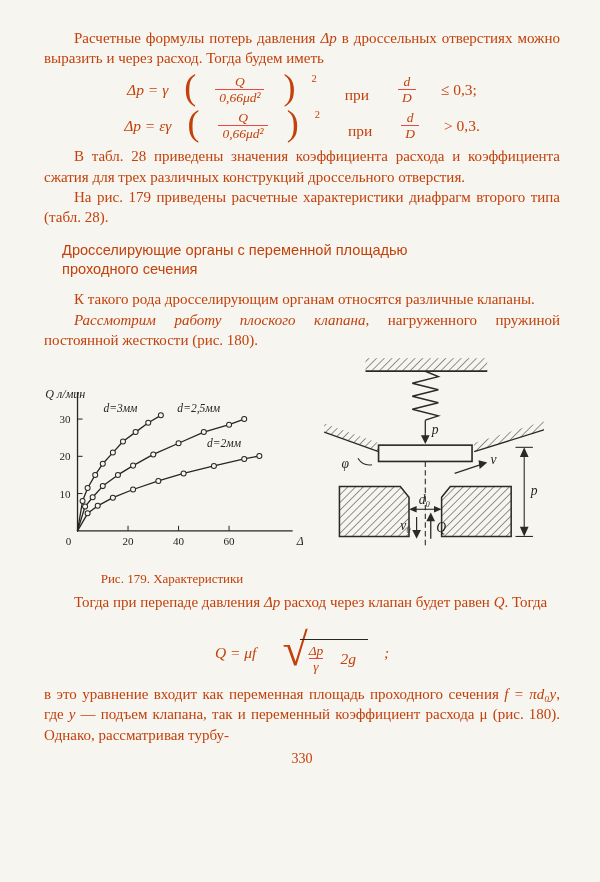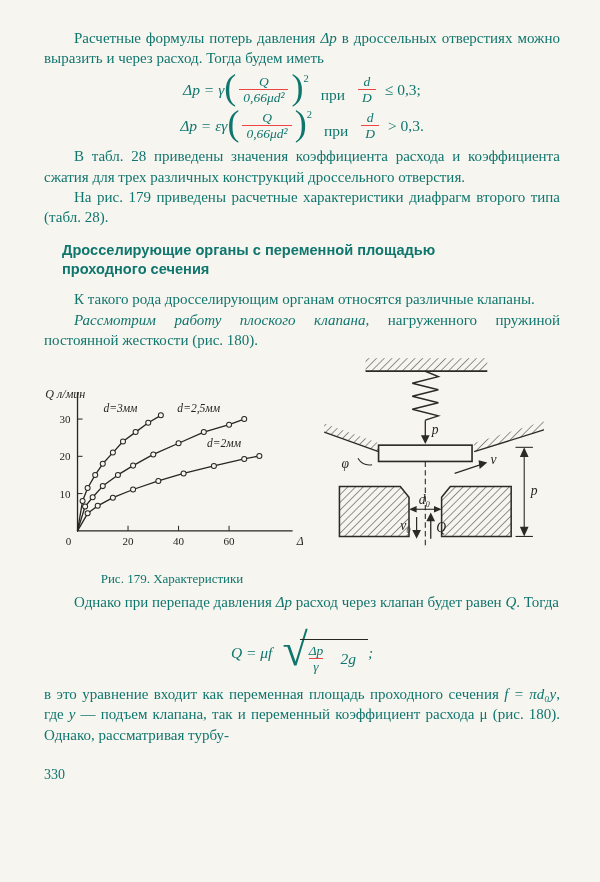--- a/index.html
+++ b/index.html
@@ -1,65 +1,65 @@
 <!DOCTYPE html>
 <html><head>
 <meta charset="utf-8">
 <style>
   * { margin:0; padding:0; box-sizing:border-box; }
   html,body { background:#cfcdc6; }
   .page {
     width:600px; height:882px; margin:0 auto; position:relative; overflow:hidden;
-    background:#f7f5ef; color:#0f766e;
+    background:#f7f5ef; color:#c2410c;
     font-family:"Liberation Serif","DejaVu Serif",serif;
     font-size:15px; line-height:1.36;
     padding:28px 40px 12px 44px;
   }
   p.body { text-align:justify; }
   p.indent { text-indent:30px; }
   .it { font-style:italic; }
 
   
   .math-row { display:flex; justify-content:center; align-items:center;
-              font-style:italic; font-size:15.5px; margin:5px 0; }
+              font-style:italic; font-size:15.5px; margin:5px 0;gap:16px; }
   .frac { display:inline-flex; flex-direction:column; align-items:center;
           line-height:1.12; font-size:13.5px; margin:0 3px; }
   .frac .num { padding:0 4px; }
   .frac .den { border-top:1px solid #ef4444; padding:0 4px; }
   .paren { font-style:normal; font-size:36px; font-weight:400; line-height:0.85;
            transform:translateY(-2px); }
   .pow { font-size:10.5px; font-style:normal; align-self:flex-start; transform:translateY(-2px); }
   .upright { font-style:normal; margin:10px 10px 0 12px; }
   .rel { margin-left:6px; font-style:normal; }
   .sqrt-wrap { display:inline-flex; align-items:center; margin-left:10px; }
   .sqrt-sign { font-style:normal; font-size:46px; line-height:1; transform:translateY(-3px); }
   .sqrt-content { border-top:1.4px solid #272621; display:inline-flex; align-items:center;
                   gap:10px; padding:3px 12px 0 2px; margin-left:-8px; transform:translateY(4px); }
   .f3 { margin:18px 0 8px 0; }
 
   
-  .heading { font-family:"Liberation Sans","DejaVu Sans",sans-serif; font-weight:bold;
+  .heading { font-family:"Liberation Sans","DejaVu Sans",sans-serif; font-weight:normal;
              font-size:14.6px; line-height:1.35; margin:13px 0 9px 18px; max-width:400px; }
 
   
   .figures { display:flex; align-items:flex-start; margin:6px 0 4px -8px; }
   .figcol { display:flex; flex-direction:column; align-items:center; }
   .figcol.chartcol { width:272px; padding-top:16px; }
   .figcol.valvecol { width:252px; }
   .caption { font-size:13px; text-align:center; line-height:1.25; margin-top:3px; }
 
   
   .tick { font-size:11px; font-family:"Liberation Serif","DejaVu Serif",serif; fill:#272621; }
   .axlabel { font-size:12px; font-style:italic; font-family:"Liberation Serif","DejaVu Serif",serif; fill:#272621; }
   .serieslabel { font-size:11.5px; font-style:italic; font-family:"Liberation Serif","DejaVu Serif",serif; fill:#272621; }
   .dlabel { font-size:12.5px; font-style:italic; font-family:"Liberation Serif","DejaVu Serif",serif; fill:#272621; }
   svg .ln { stroke:#2b2a26; fill:none; }
   svg .solid { fill:#2b2a26; stroke:none; }
 
-  .pagenum { margin-top:20px; font-size:14px; }
+  .pagenum { margin-top:4px; font-size:14px;text-align:center; }
 </style>
 </head>
 <body>
 
 <div class="page">
 
   <p class="body indent"><span>Расчетные формулы потерь давления </span><span class="it">Δp</span><span> в дроссельных отверстиях можно выразить и через расход. Тогда будем иметь</span></p>
 
   <div class="math-row">
     <span class="it">Δp = γ</span>
@@ -217,21 +217,21 @@
         <polygon class="solid" points="194,93 202,93 198,84"></polygon>
         <polygon class="solid" points="194,157 202,157 198,166"></polygon>
         <line class="ln" x1="190" y1="84" x2="206" y2="84" stroke-width="1"></line>
         <line class="ln" x1="190" y1="166" x2="206" y2="166" stroke-width="1"></line>
         <text class="dlabel" x="204" y="128">p</text>
       </svg>
     </div>
 
   </div>
 
-  <p class="body indent"><span>Однако при перепаде давления </span><span class="it">Δp</span><span> расход через клапан будет равен </span><span class="it">Q</span><span>. Тогда</span></p>
+  <p class="body indent"><span>Тогда при перепаде давления </span><span class="it">Δp</span><span> расход через клапан будет равен </span><span class="it">Q</span><span>. Тогда</span></p>
 
   <div class="math-row f3">
     <span class="it">Q = μf</span>
     <span class="sqrt-wrap">
       <span class="sqrt-sign">√</span>
       <span class="sqrt-content">
         <span class="frac">
             <span class="num it">Δp</span>
             <span class="den it">γ</span>
           </span>

